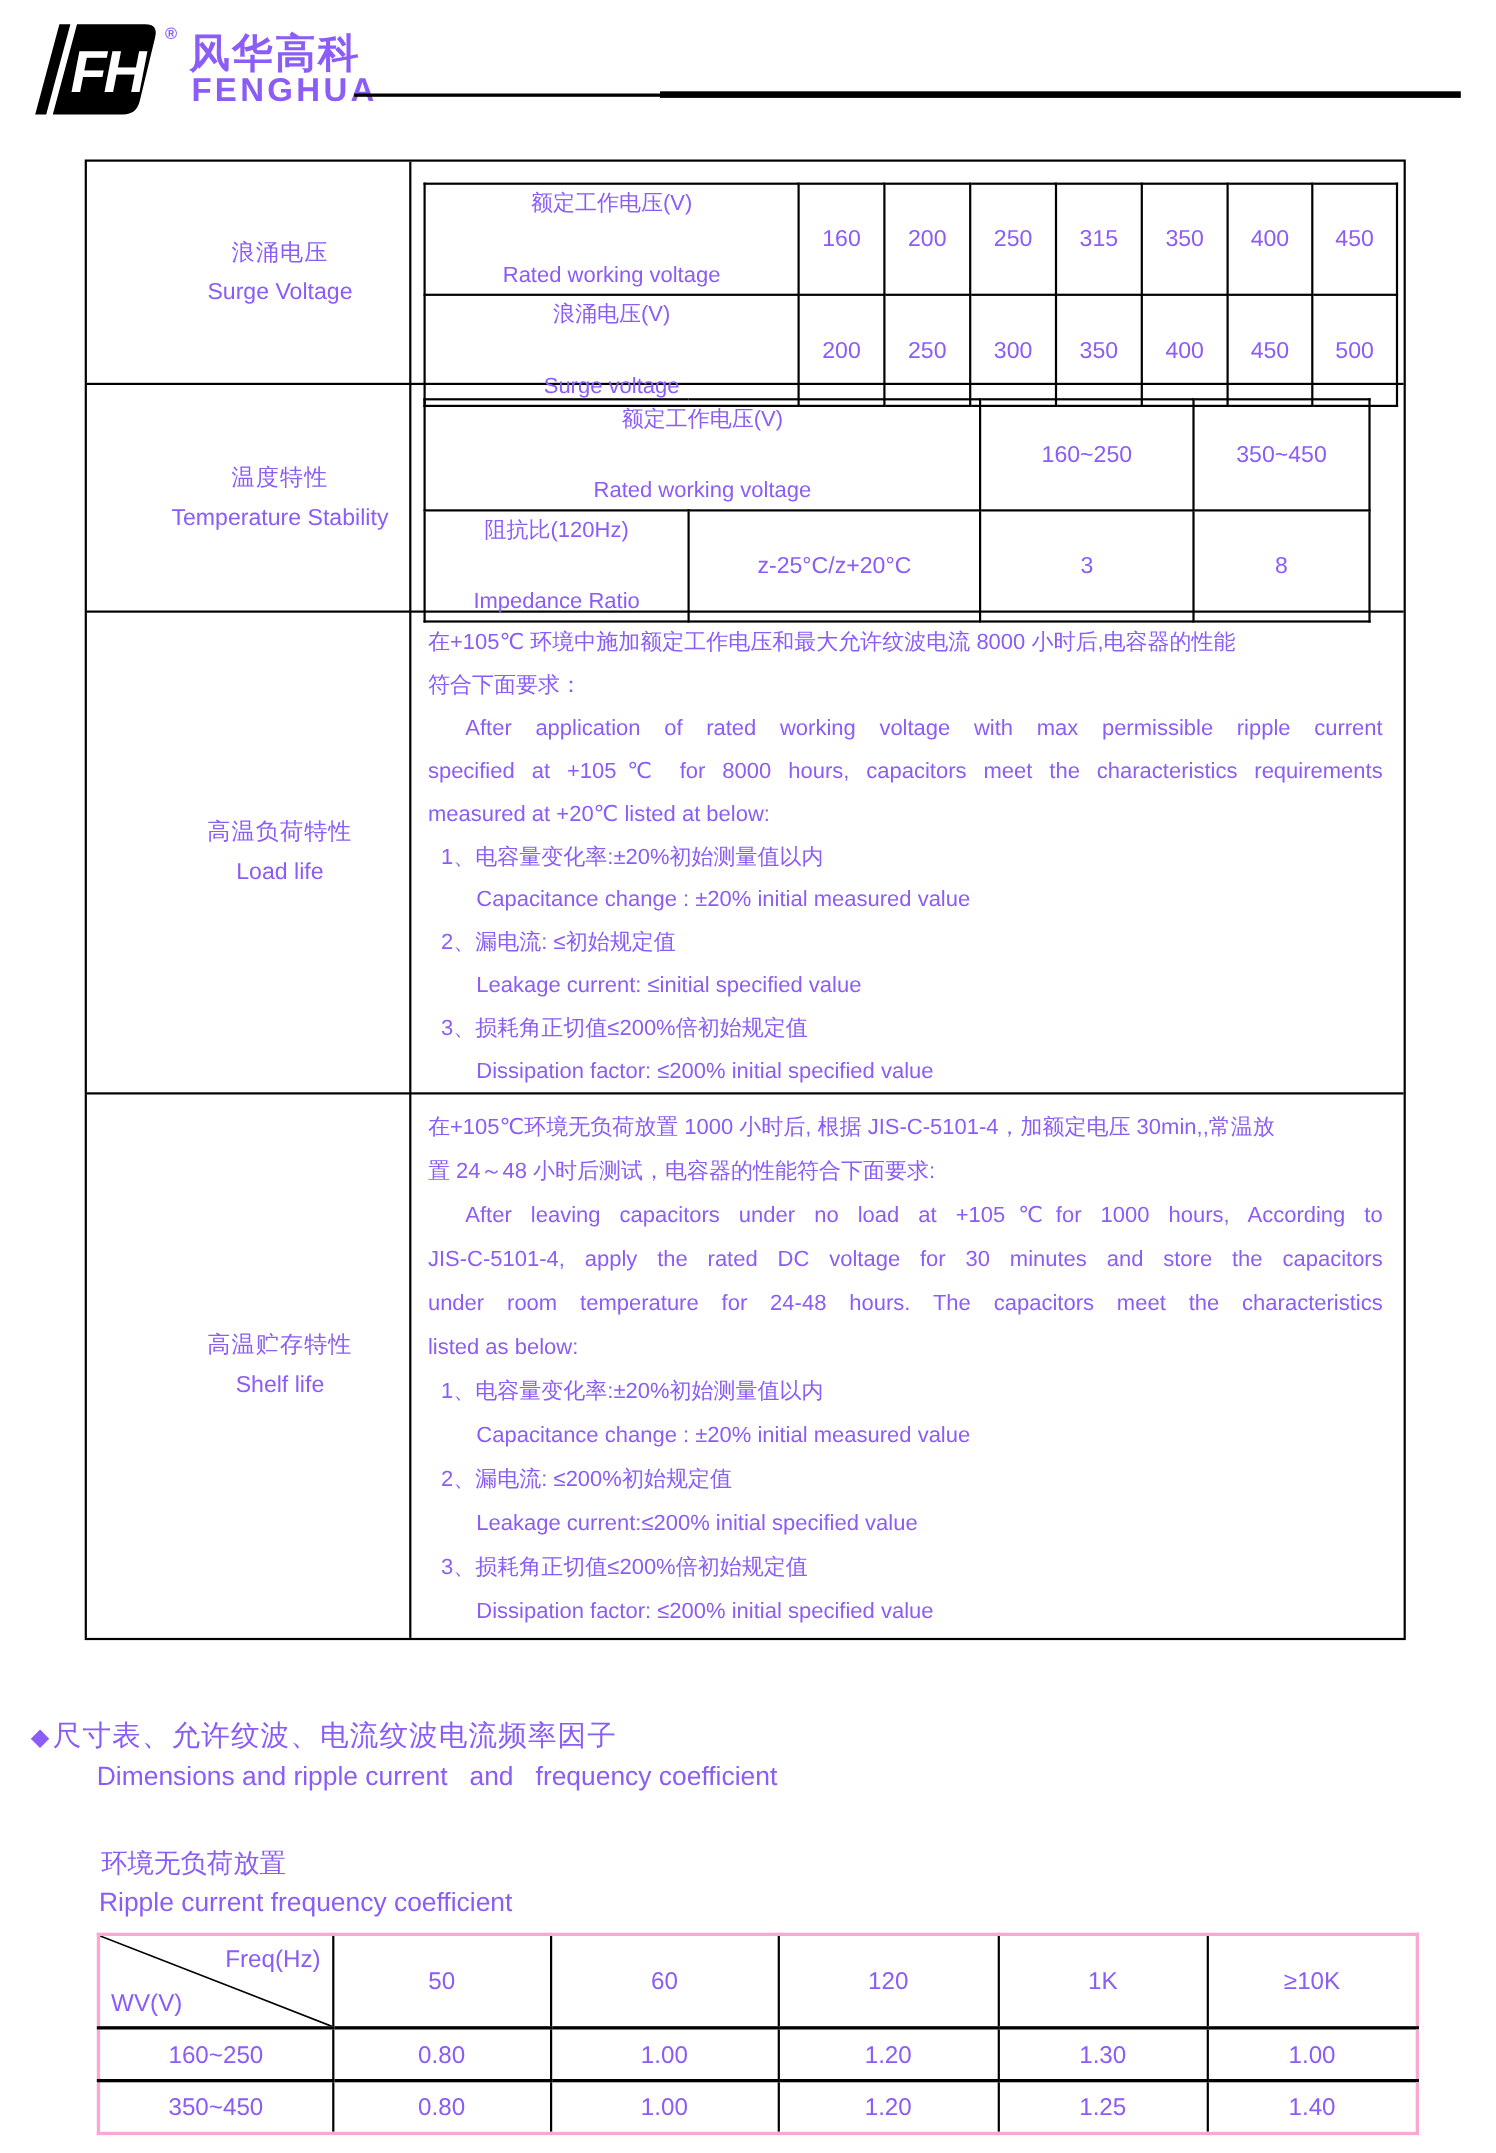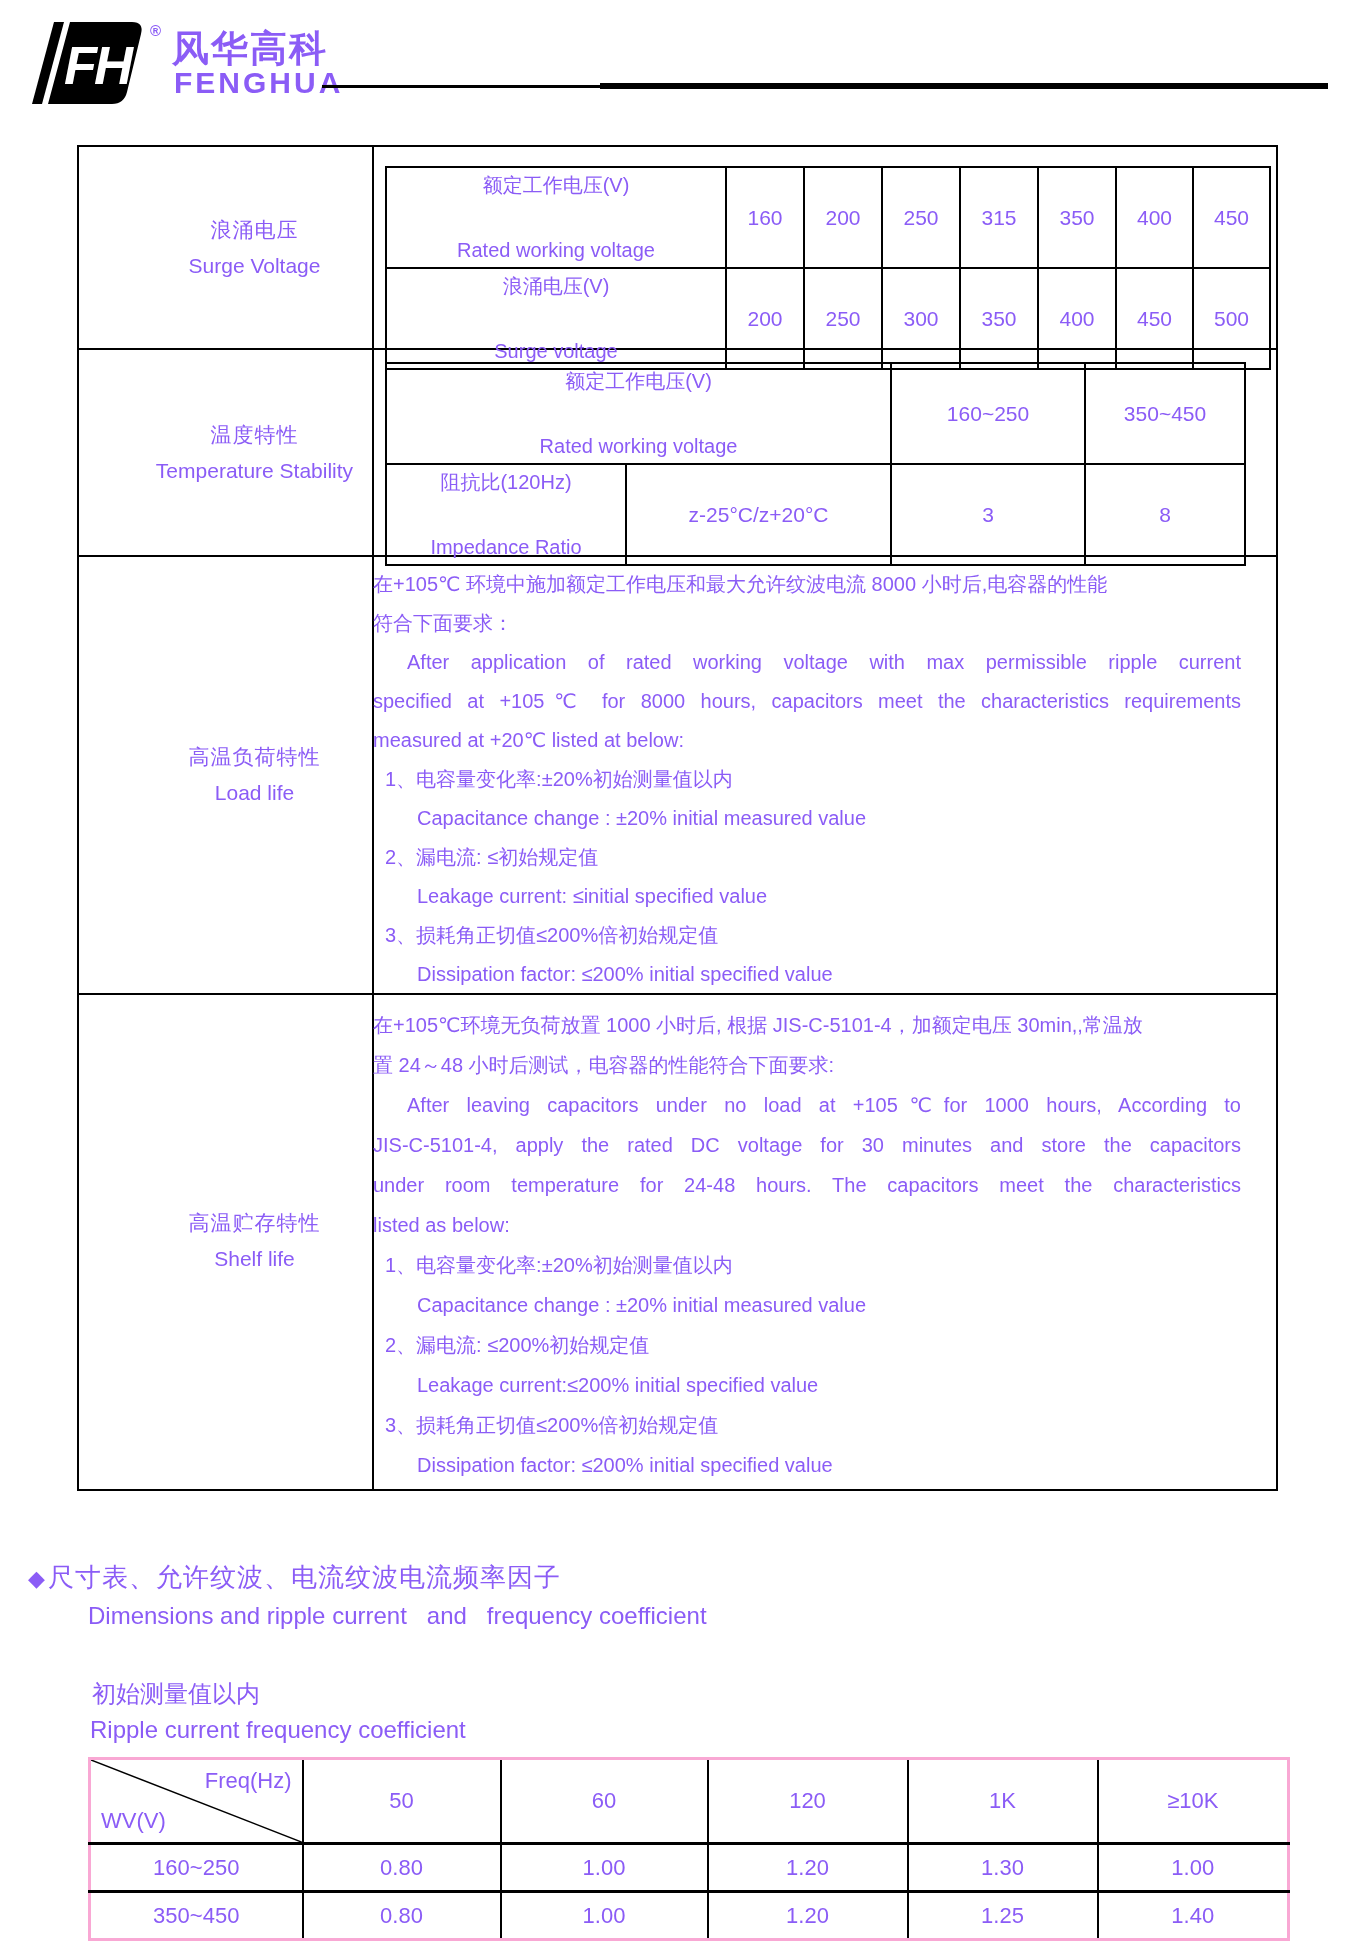--- a/index.html
+++ b/index.html
@@ -24,21 +24,21 @@
   .lbl .en{font-size:21px;line-height:36px;}
 
   table{border-collapse:collapse;table-layout:fixed;}
   .itable{position:absolute;}
   .itable td{border:2px solid #000;text-align:center;vertical-align:middle;padding:0;}
   .cell2 .cn{display:block;font-size:20px;line-height:34px;}
   .cell2 .en{display:block;font-size:20px;line-height:34px;margin-top:31px;}
   .num{font-size:21px;}
 
   
-  .lifebox{left:284px;width:892px;padding:0 14px 16px 10px;box-sizing:border-box;}
+  .lifebox{left:300px;width:892px;padding:0 14px 16px 10px;box-sizing:border-box;}
   .lifebox .ln{font-size:20px;white-space:nowrap;}
   .load .ln{line-height:39px;}
   .shelf .ln{line-height:40px;}
   .ind1{padding-left:34px;}
   .item-zh{padding-left:12px;}
   .item-en{padding-left:44px;}
   .jl{text-align:justify;text-align-last:justify;white-space:normal;}
 
   
   .h-cn{font-size:26px;letter-spacing:1px;white-space:nowrap;}
@@ -194,21 +194,21 @@
       <div class="ln item-en">Leakage current:≤200%   initial specified value</div>
       <div class="ln item-zh">3、损耗角正切值≤200%倍初始规定值</div>
       <div class="ln item-en">Dissipation factor: ≤200% initial specified value</div>
     </div>
   </div>
 
   <div class="abs h-cn" style="left:28px;top:1560px;">
     <span class="bullet">◆</span><span>尺寸表、允许纹波、电流纹波电流频率因子</span>
   </div>
   <div class="abs h-en" style="left:88px;top:1602px;white-space:pre;">Dimensions and ripple current   and   frequency coefficient</div>
-  <div class="abs h-en" style="left:92px;top:1678px;">初始测量值以内</div>
+  <div class="abs h-en" style="left:92px;top:1678px;">环境无负荷放置</div>
   <div class="abs h-en" style="left:90px;top:1716px;">Ripple current frequency coefficient</div>
 
   <table class="freq">
     <colgroup>
       <col style="width:213px">
         <col style="width:198px">
         <col style="width:207px">
       <col style="width:200px">
         <col style="width:190px">
         <col style="width:191px">

